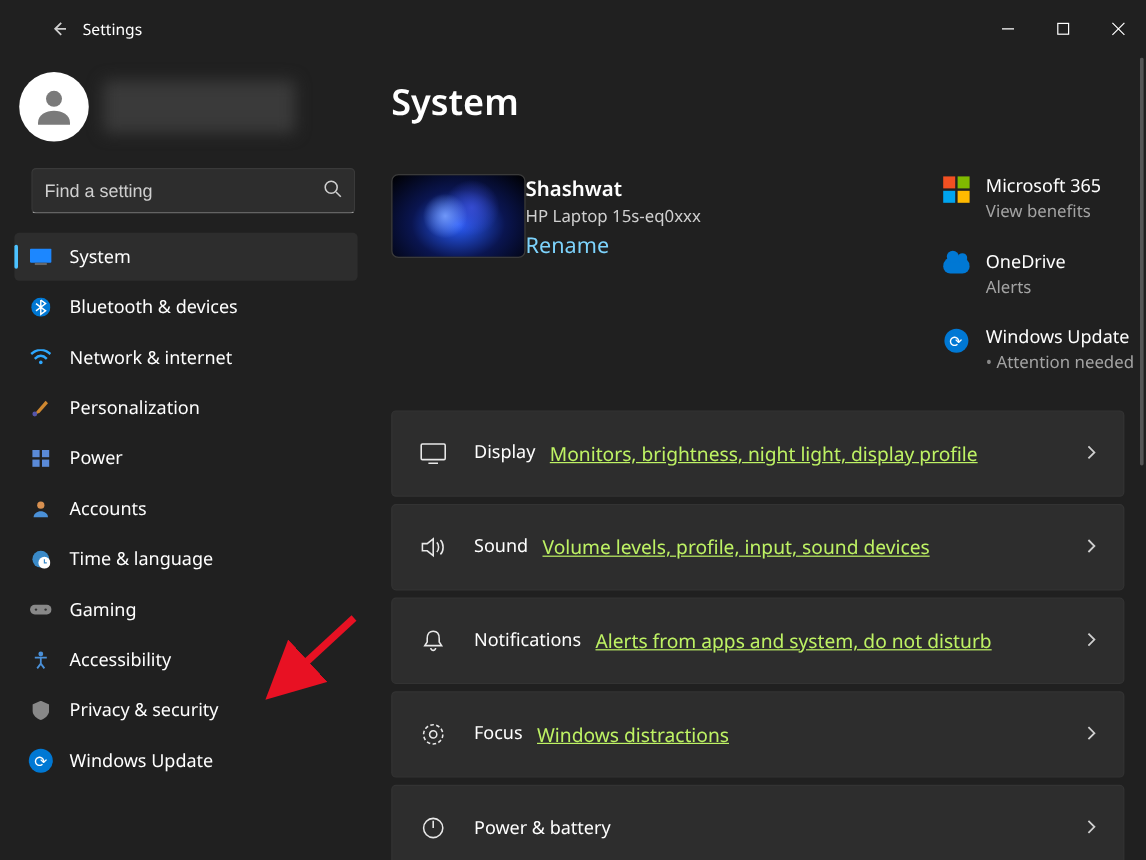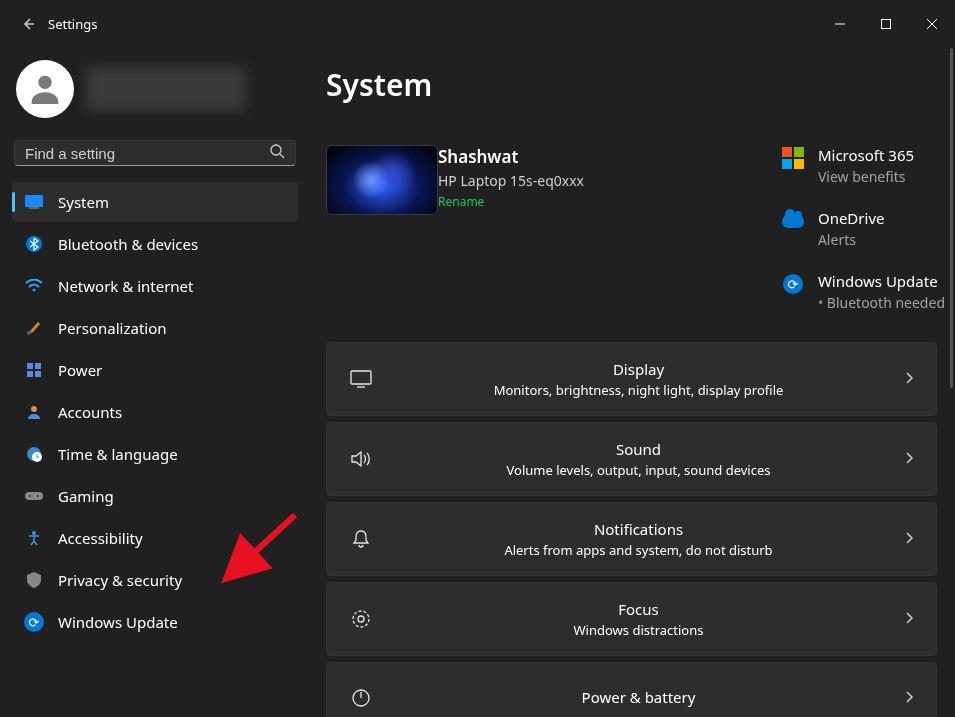--- a/index.html
+++ b/index.html
@@ -7,37 +7,38 @@
     width: 955px; height: 717px;
     background: #202020;
     color: #ffffff;
     font-family: "Segoe UI", system-ui, sans-serif;
     overflow: hidden;
     position: relative;
   }
   .titlebar {
     height: 48px; display: flex; align-items: center;
     padding: 0 0 0 8px;
+    margin-left: 21px;
   }
   .back { width: 40px; display:flex; align-items:center; justify-content:center; color:#cfcfcf; }
   .title { font-size: 13px; color:#fff; }
   .winctrl { margin-left:auto; display:flex; }
   .winbtn { width:46px; height:32px; display:flex; align-items:center; justify-content:center; color:#fff; }
   .layout { display:flex; height: calc(100% - 48px); }
   .sidebar { width: 310px; padding: 8px 12px 12px 12px; }
   .profile { display:flex; align-items:center; gap:12px; padding: 4px 4px 18px 4px;}
   .avatar {
     width:58px; height:58px; border-radius:50%; background:#fff;
     display:flex; align-items:center; justify-content:center;
   }
   .avatar svg { width:40px; height:40px; fill:#7a7a7a;}
   .pname { filter: blur(6px); background:#3a3a3a; width:160px; height:44px; border-radius:4px; }
   .search {
-    margin: 4px 2px 16px 2px;
-    height:26px; background:#2d2d2d; border:1px solid #3a3a3a; border-bottom:1px solid #9a9a9a;
+    margin: 4px 2px 16px 14px;
+    height:38px; background:#2d2d2d; border:1px solid #3a3a3a; border-bottom:1px solid #9a9a9a;
     border-radius:4px; display:flex; align-items:center; padding:0 10px;
   }
   .search input {
     flex:1; background:transparent; border:none; outline:none; color:#cfcfcf; font-size:15px;
   }
   .search input::placeholder { color:#cfcfcf; }
   .sicon { color:#cfcfcf; }
   .nav { display:flex; flex-direction:column; gap:2px; }
   .navitem {
     height:40px; display:flex; align-items:center; gap:14px;
@@ -60,38 +61,38 @@
     position:relative; overflow:hidden;
   }
   .devimg::after{
     content:""; position:absolute; inset:0;
     background: radial-gradient(circle at 40% 50%, rgba(120,160,255,0.9) 0, transparent 25%),
                 radial-gradient(circle at 60% 40%, rgba(60,80,220,0.8) 0, transparent 30%);
   }
   .devinfo { display:flex; flex-direction:column; gap:3px; }
   .devname { font-size:17px; font-weight:600; }
   .devmodel { font-size:14px; color:#cfcfcf; }
-  .devrename { font-size:12px; color:#22c55e; }
+  .devrename { font-size:18px; color:#7dd3fc; }
   .promos { display:flex; flex-direction:column; gap:22px; }
   .promo { display:flex; gap:14px; align-items:flex-start;}
   .picon { width:22px; height:22px; display:flex; align-items:center; justify-content:center; margin-top:2px;}
   .ptext { display:flex; flex-direction:column; gap:2px;}
   .ptitle { font-size:15px; font-weight:400;}
   .psub { font-size:14px; color:#a3a3a3;}
   .psub.dot::before { content:"• "; color:#888; }
   .cards { display:flex; flex-direction:column; gap:6px; padding-right: 18px; }
   .card {
     background:#2d2d2d; border:1px solid #333; border-radius:4px;
     display:flex; align-items:center; padding: 16px 22px; gap:22px;
     min-height: 72px;
   }
   .cicon { width:24px; display:flex; justify-content:center; color:#e8e8e8;}
-  .ctext { flex:1; display:flex; flex-direction:column; gap:2px;text-align:center;}
+  .ctext { flex:1; display:flex; flex-direction:row; gap:12px;text-align:center;}
   .ctitle { font-size:15px; }
-  .csub { font-size:13px; color:#ffffff;}
+  .csub { font-size:16px; color:#bef264;text-decoration:underline;}
   .chev { color:#cfcfcf; }
   .scrollbar-track {
     position:absolute; right:2px; top:0; width:3px; height:340px; background:#555; border-radius:2px;
   }
   .arrow-annot {
     position:absolute; left:215px; top:510px; pointer-events:none;
   }
   .arrow-annot svg { width:90px; height:80px; }
   
   .ms365 { display:grid; grid-template-columns:10px 10px; grid-template-rows:10px 10px; gap:2px;}
@@ -297,21 +298,21 @@
             <div class="ptitle">OneDrive</div>
             <div class="psub">Alerts</div>
           </div>
         </div>
         <div class="promo">
           <div class="picon">
               <span class="wucircle">⟳</span>
             </div>
           <div class="ptext">
             <div class="ptitle">Windows Update</div>
-            <div class="psub dot">Bluetooth needed</div>
+            <div class="psub dot">Attention needed</div>
           </div>
         </div>
       </div>
     </div>
 
     <div class="cards">
       <div class="card">
         <div class="cicon">
             <svg width="22" height="18" viewBox="0 0 22 18">
               <rect x="1" y="1" width="20" height="13" rx="1" stroke="#e8e8e8" fill="none" stroke-width="1.3"></rect>
@@ -329,21 +330,21 @@
 
       <div class="card">
         <div class="cicon">
             <svg width="22" height="18" viewBox="0 0 22 18">
               <path d="M2 6h4l5-4v14l-5-4H2z" stroke="#e8e8e8" fill="none" stroke-width="1.3"></path>
               <path d="M14 5c2 2 2 6 0 8M17 3c3 3 3 9 0 12" stroke="#e8e8e8" fill="none" stroke-width="1.3"></path>
             </svg>
           </div>
         <div class="ctext">
           <div class="ctitle">Sound</div>
-          <div class="csub">Volume levels, output, input, sound devices</div>
+          <div class="csub">Volume levels, profile, input, sound devices</div>
         </div>
         <div class="chev"><svg width="10" height="14" viewBox="0 0 10 14">
               <path d="M3 2 L8 7 L3 12" stroke="#cfcfcf" fill="none" stroke-width="1.5"></path>
             </svg></div>
       </div>
 
       <div class="card">
         <div class="cicon">
             <svg width="20" height="20" viewBox="0 0 20 20">
               <path d="M10 2c3 0 5 2 5 6v3l2 3H3l2-3V8c0-4 2-6 5-6zM8 16c0 1 1 2 2 2s2-1 2-2" stroke="#e8e8e8" fill="none" stroke-width="1.3"></path>

